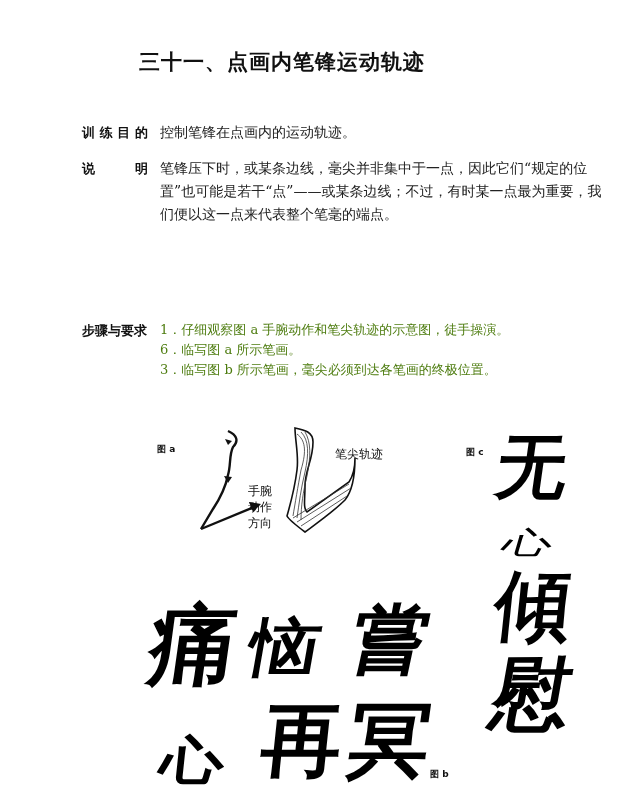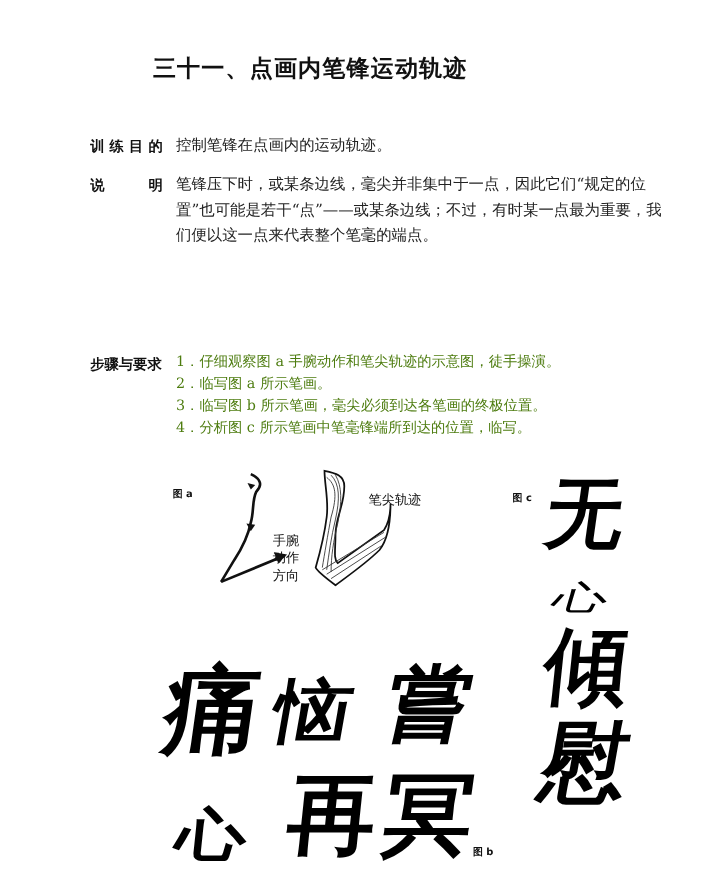--- a/index.html
+++ b/index.html
@@ -55,23 +55,22 @@
   <span>说</span>
   <span>明</span>
 </div>
 <div class="para" style="top:157px;">
   <p>笔锋压下时，或某条边线，毫尖并非集中于一点，因此它们“规定的位置”也可能是若干“点”——或某条边线；不过，有时某一点最为重要，我们便以这一点来代表整个笔毫的端点。</p>
 </div>
 
 <div class="label" style="top:322px;">步骤与要求</div>
 <div class="steps">
   <div>1．仔细观察图 a 手腕动作和笔尖轨迹的示意图，徒手操演。</div>
-  <div>2．临写图 a 所示笔画。</div>
+  <div>6．临写图 a 所示笔画。</div>
   <div>3．临写图 b 所示笔画，毫尖必须到达各笔画的终极位置。</div>
-  <div>4．分析图 c 所示笔画中笔毫锋端所到达的位置，临写。</div>
 </div>
 
 <div class="fig-label" style="left:157px; top:443px;">图 a</div>
 
 <svg style="left:195px; top:425px;" width="110" height="110" viewBox="0 0 110 110">
   <path d="M33 6 C42 10 44 16 38 22 C34 30 36 40 33 50 C31 60 26 72 18 84 L6 104" fill="none" stroke="#111" stroke-width="2.4"></path>
   <path d="M33 20 l-3 -6 l7 2 z" fill="#111"></path>
   <path d="M33 58 l-4 -7 l8 1 z" fill="#111"></path>
   <path d="M6 104 L64 80" fill="none" stroke="#111" stroke-width="2.4"></path>
   <path d="M66 79 l-12 -2 l4 10 z" fill="#111"></path>

